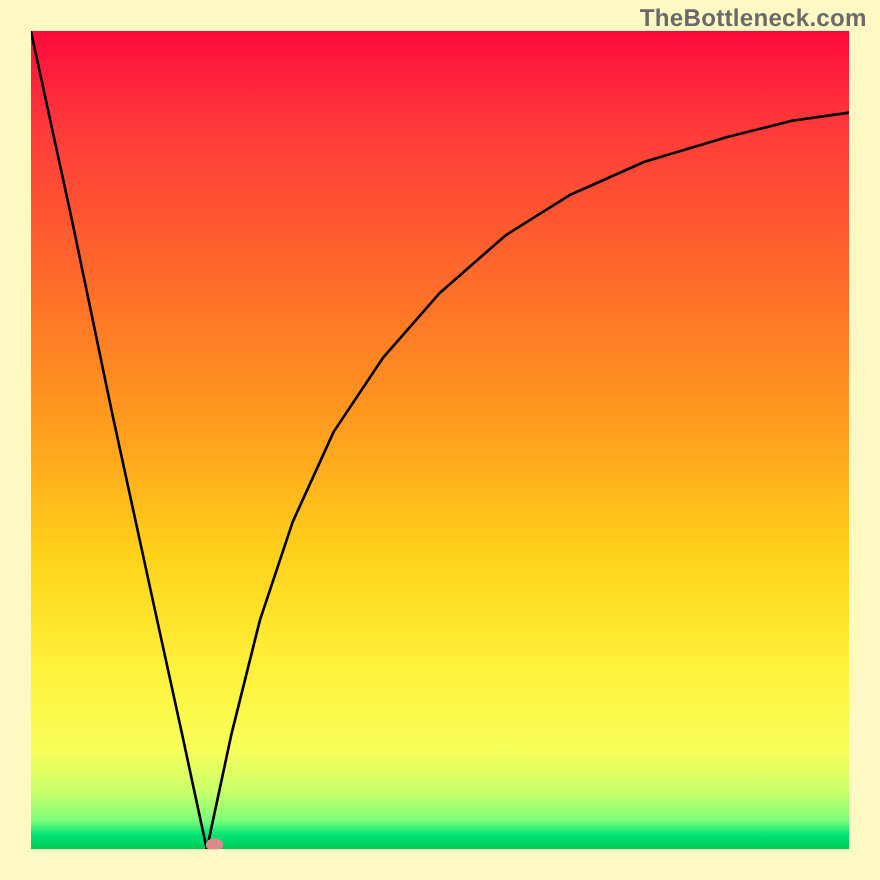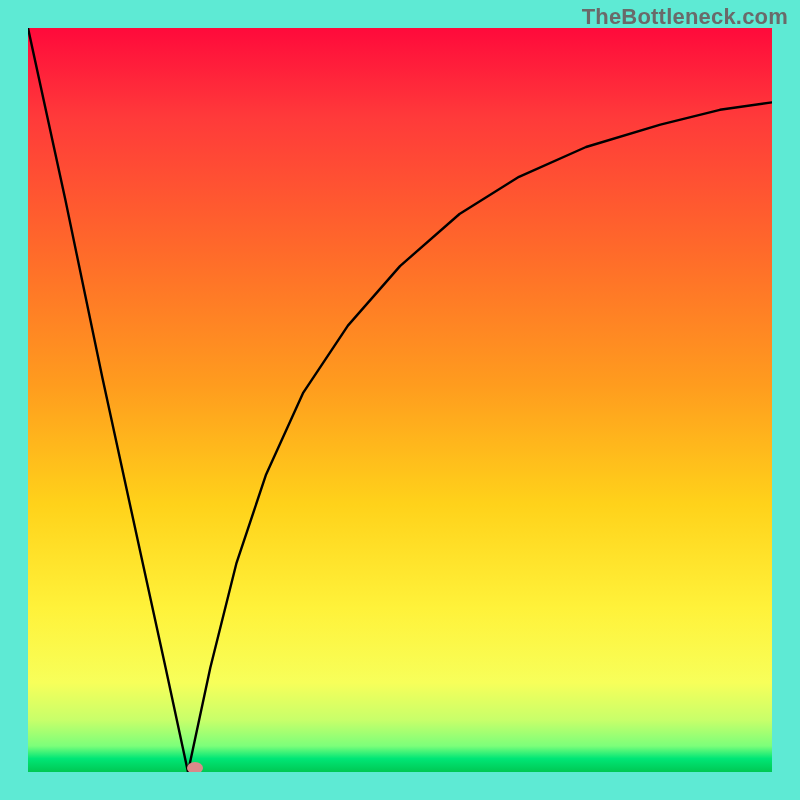--- a/index.html
+++ b/index.html
@@ -7,21 +7,21 @@
     padding: 0;
     width: 800px;
     height: 800px;
     background: #000;
     font-family: Arial, Helvetica, sans-serif;
   }
   .frame {
     position: relative;
     width: 800px;
     height: 800px;
-    background: #5eead4;
+    background: #fef9c3;
   }
   .watermark {
     position: absolute;
     top: 4px;
     right: 12px;
     color: #6a6a6a;
     font-size: 22px;
     font-weight: 600;
     letter-spacing: 0.2px;
     z-index: 20;

